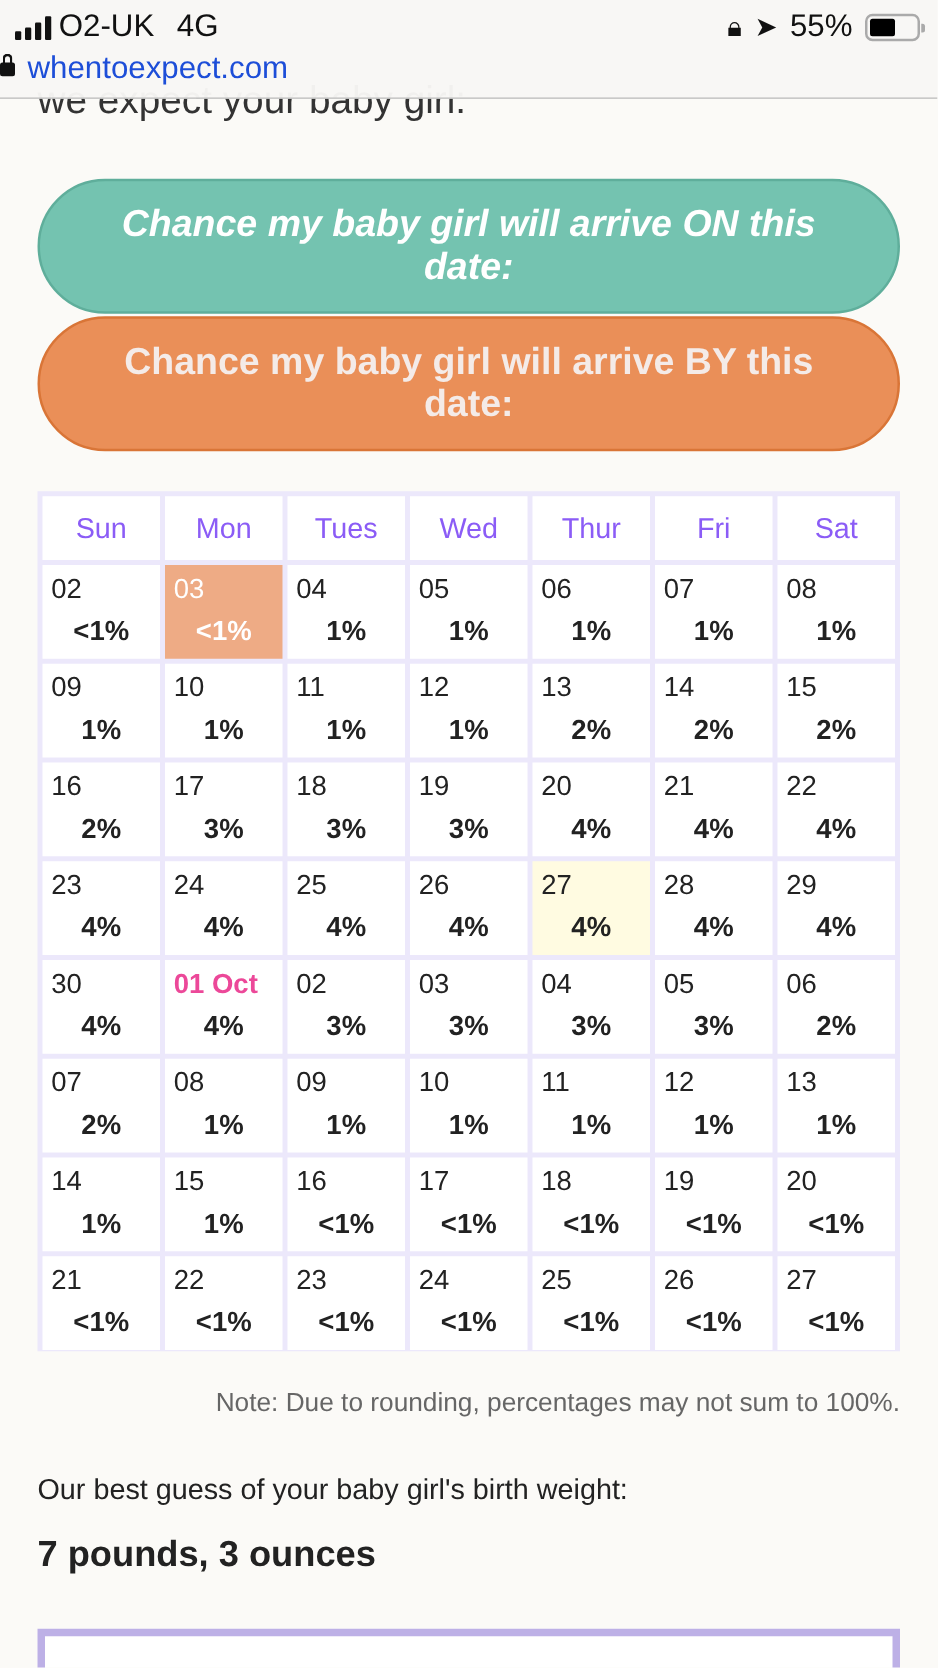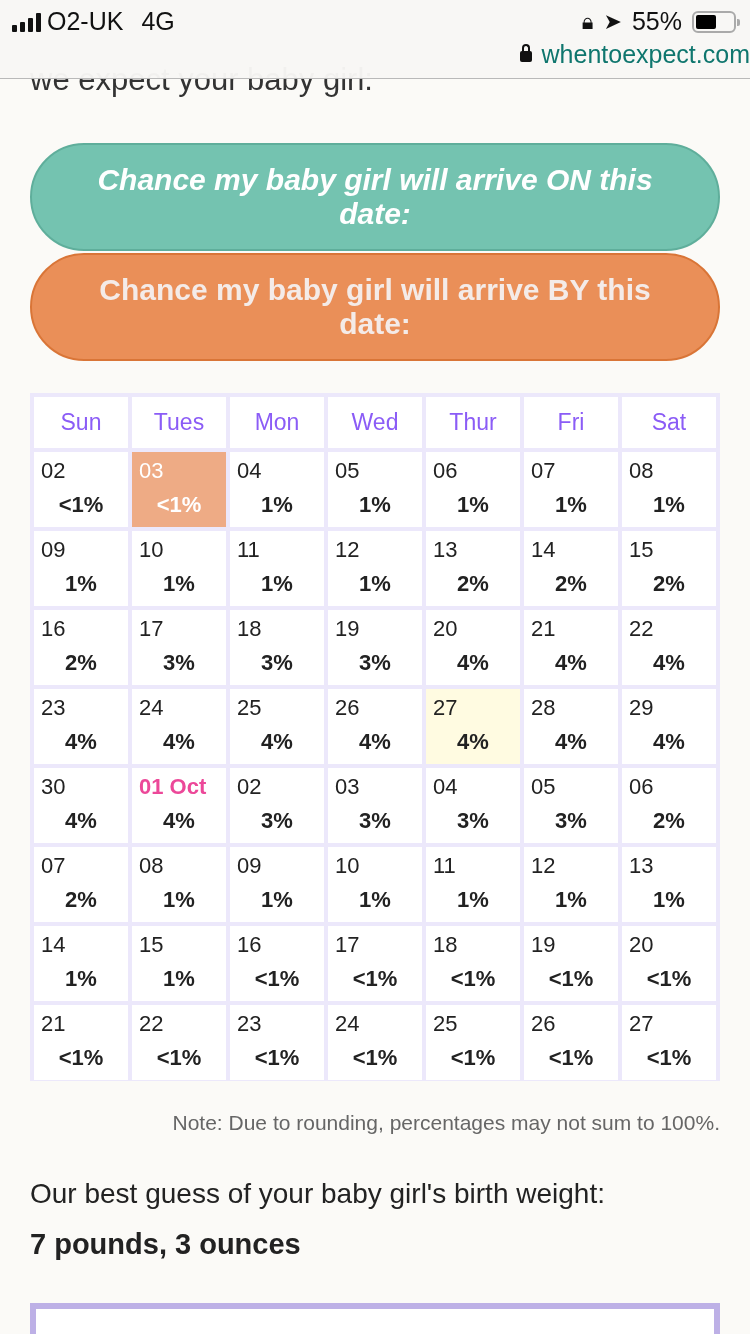--- a/index.html
+++ b/index.html
@@ -29,21 +29,21 @@
   .carrier { margin-right: 18px; }
   .sb-time { position: absolute; left: 0; right: 0; top: 7px; text-align: center; font-weight: bold; }
   .sb-right { position: absolute; right: 14px; top: 7px; display: flex; align-items: center; gap: 10px; }
   .battery {
     width: 44px; height: 22px; border: 2px solid #aaa; border-radius: 6px; position: relative; padding: 2px;
   }
   .battery .fill { width: 56%; height: 100%; background: #000; border-radius: 2px; }
   .battery::after {
     content: ""; position: absolute; right: -6px; top: 6px; width: 3px; height: 7px; background: #aaa; border-radius: 0 2px 2px 0;
   }
-  .url-bar { position: absolute; left: 0; right: 0; top: 40px; text-align: right; font-size: 25px; color: #0f766e; }
+  .url-bar { position: absolute; left: 0; right: 0; top: 40px; text-align: left; font-size: 25px; color: #1d4ed8; }
   .lock { display: inline-block; width: 12px; height: 11px; background: #111; border-radius: 2px; position: relative; margin-right: 10px; vertical-align: 1px; }
   .lock::before {
     content: ""; position: absolute; left: 2px; top: -7px; width: 8px; height: 8px; border: 2px solid #111; border-bottom: none; border-radius: 5px 5px 0 0; box-sizing: border-box;
   }
 
   
   .pill {
     position: absolute; left: 30px; width: 690px; height: 108px; border-radius: 54px;
     display: flex; align-items: center; justify-content: center; text-align: center;
     font-weight: bold; font-size: 30px; line-height: 34px; padding: 0 50px;
@@ -63,40 +63,40 @@
   }
   .cal-cell { background: #fff; height: 75px; position: relative; }
   .cal-cell .day { position: absolute; left: 7px; top: 6px; font-size: 22px; color: #222; }
   .cal-cell .pct { position: absolute; left: 0; right: 0; top: 40px; text-align: center; font-size: 22px; font-weight: bold; color: #222; }
   .cal-cell.selected { background: #eeab85; }
   .cal-cell.selected .day, .cal-cell.selected .pct { color: #fff; }
   .cal-cell.due { background: #fffbe1; }
   .cal-cell.month-start .day { color: #ec4899; font-weight: bold; }
 
   .note { position: absolute; right: 30px; top: 1111px; font-size: 21px; color: #666; }
-  .weight-label { position: absolute; left: 30px; top: 1178px; font-size: 28px; color: #222; }
+  .weight-label { position: absolute; left: 30px; top: 1178px; font-size: 23px; color: #222; }
   .weight-value { position: absolute; left: 30px; top: 1228px; font-size: 29px; font-weight: bold; color: #222; }
   .bottom-box {
     position: absolute; left: 30px; top: 1303px; width: 690px; height: 60px;
     background: #fff; border: 6px solid #bdb0e6;
   }
 </style>
 </head>
 <body>
 
 <div class="content">
   <div class="partial-heading">we expect your baby girl:</div>
 
   <div class="pill pill-on">Chance my baby girl will arrive ON this date:</div>
   <div class="pill pill-by">Chance my baby girl will arrive BY this date:</div>
 
   <div class="calendar" id="calendar">
       <div class="cal-head">Sun</div>
+      <div class="cal-head">Mon</div>
       <div class="cal-head">Tues</div>
-      <div class="cal-head">Mon</div>
       <div class="cal-head">Wed</div>
       <div class="cal-head">Thur</div>
       <div class="cal-head">Fri</div>
       <div class="cal-head">Sat</div>
       <div class="cal-cell">
         <span class="day">02</span>
         <span class="pct">&lt;1%</span>
       </div>
       <div class="cal-cell selected">
         <span class="day">03</span>

